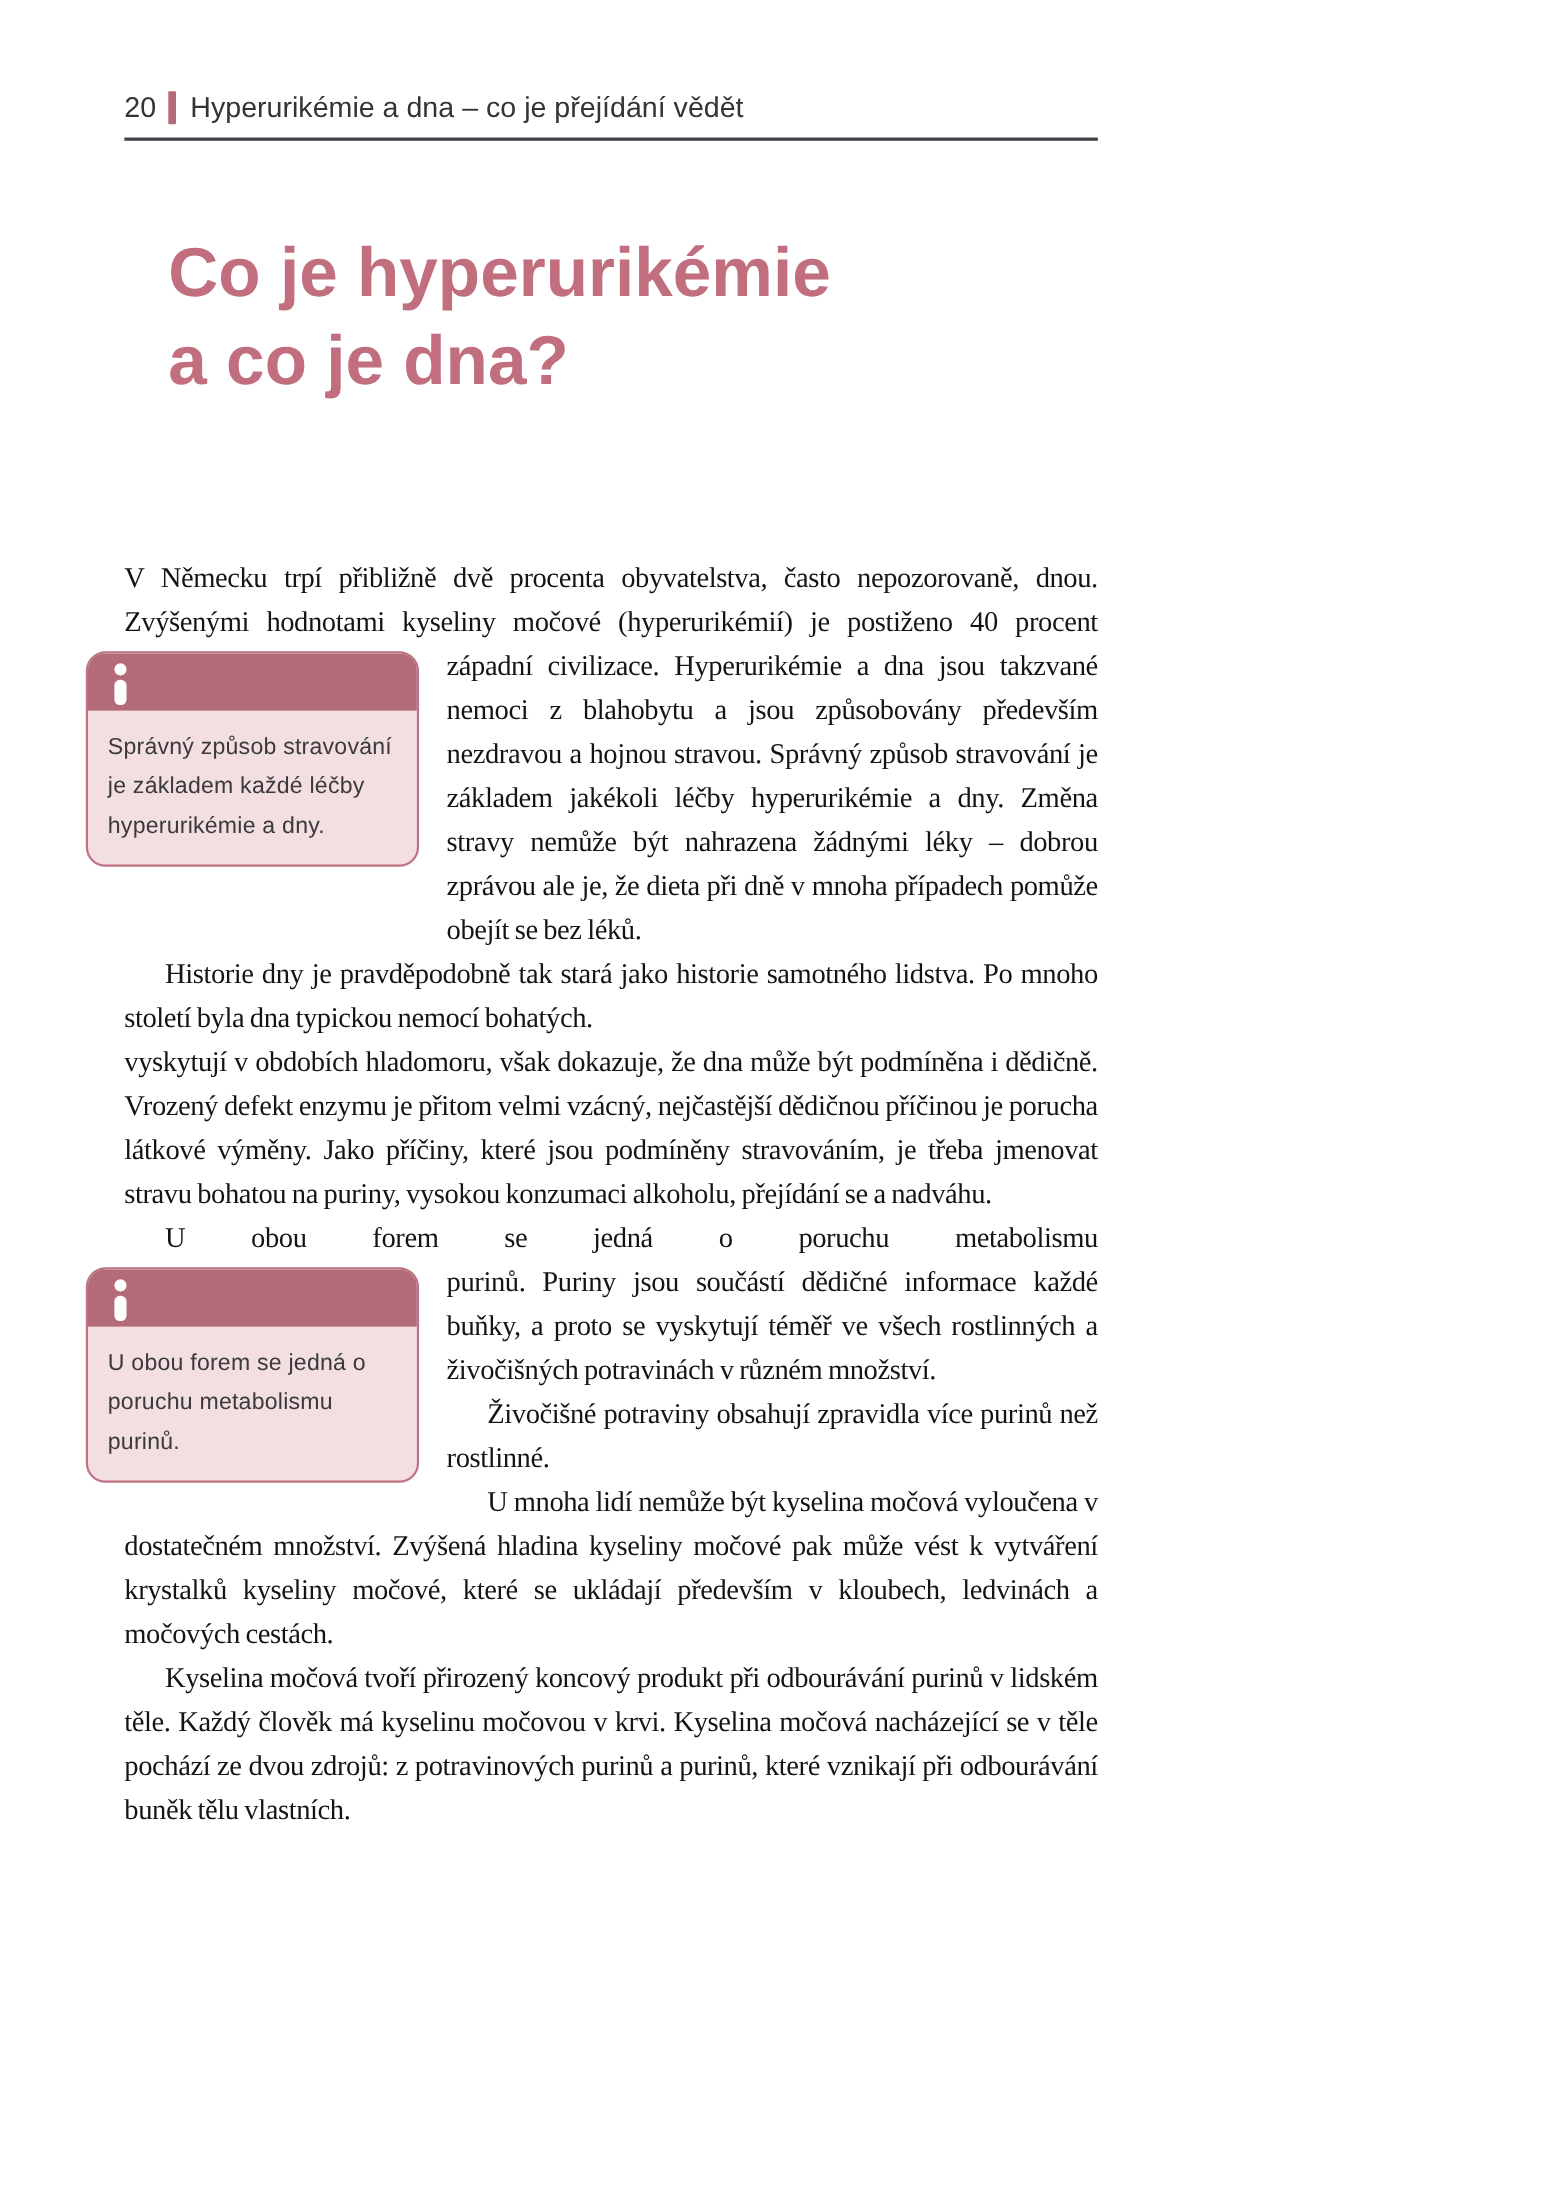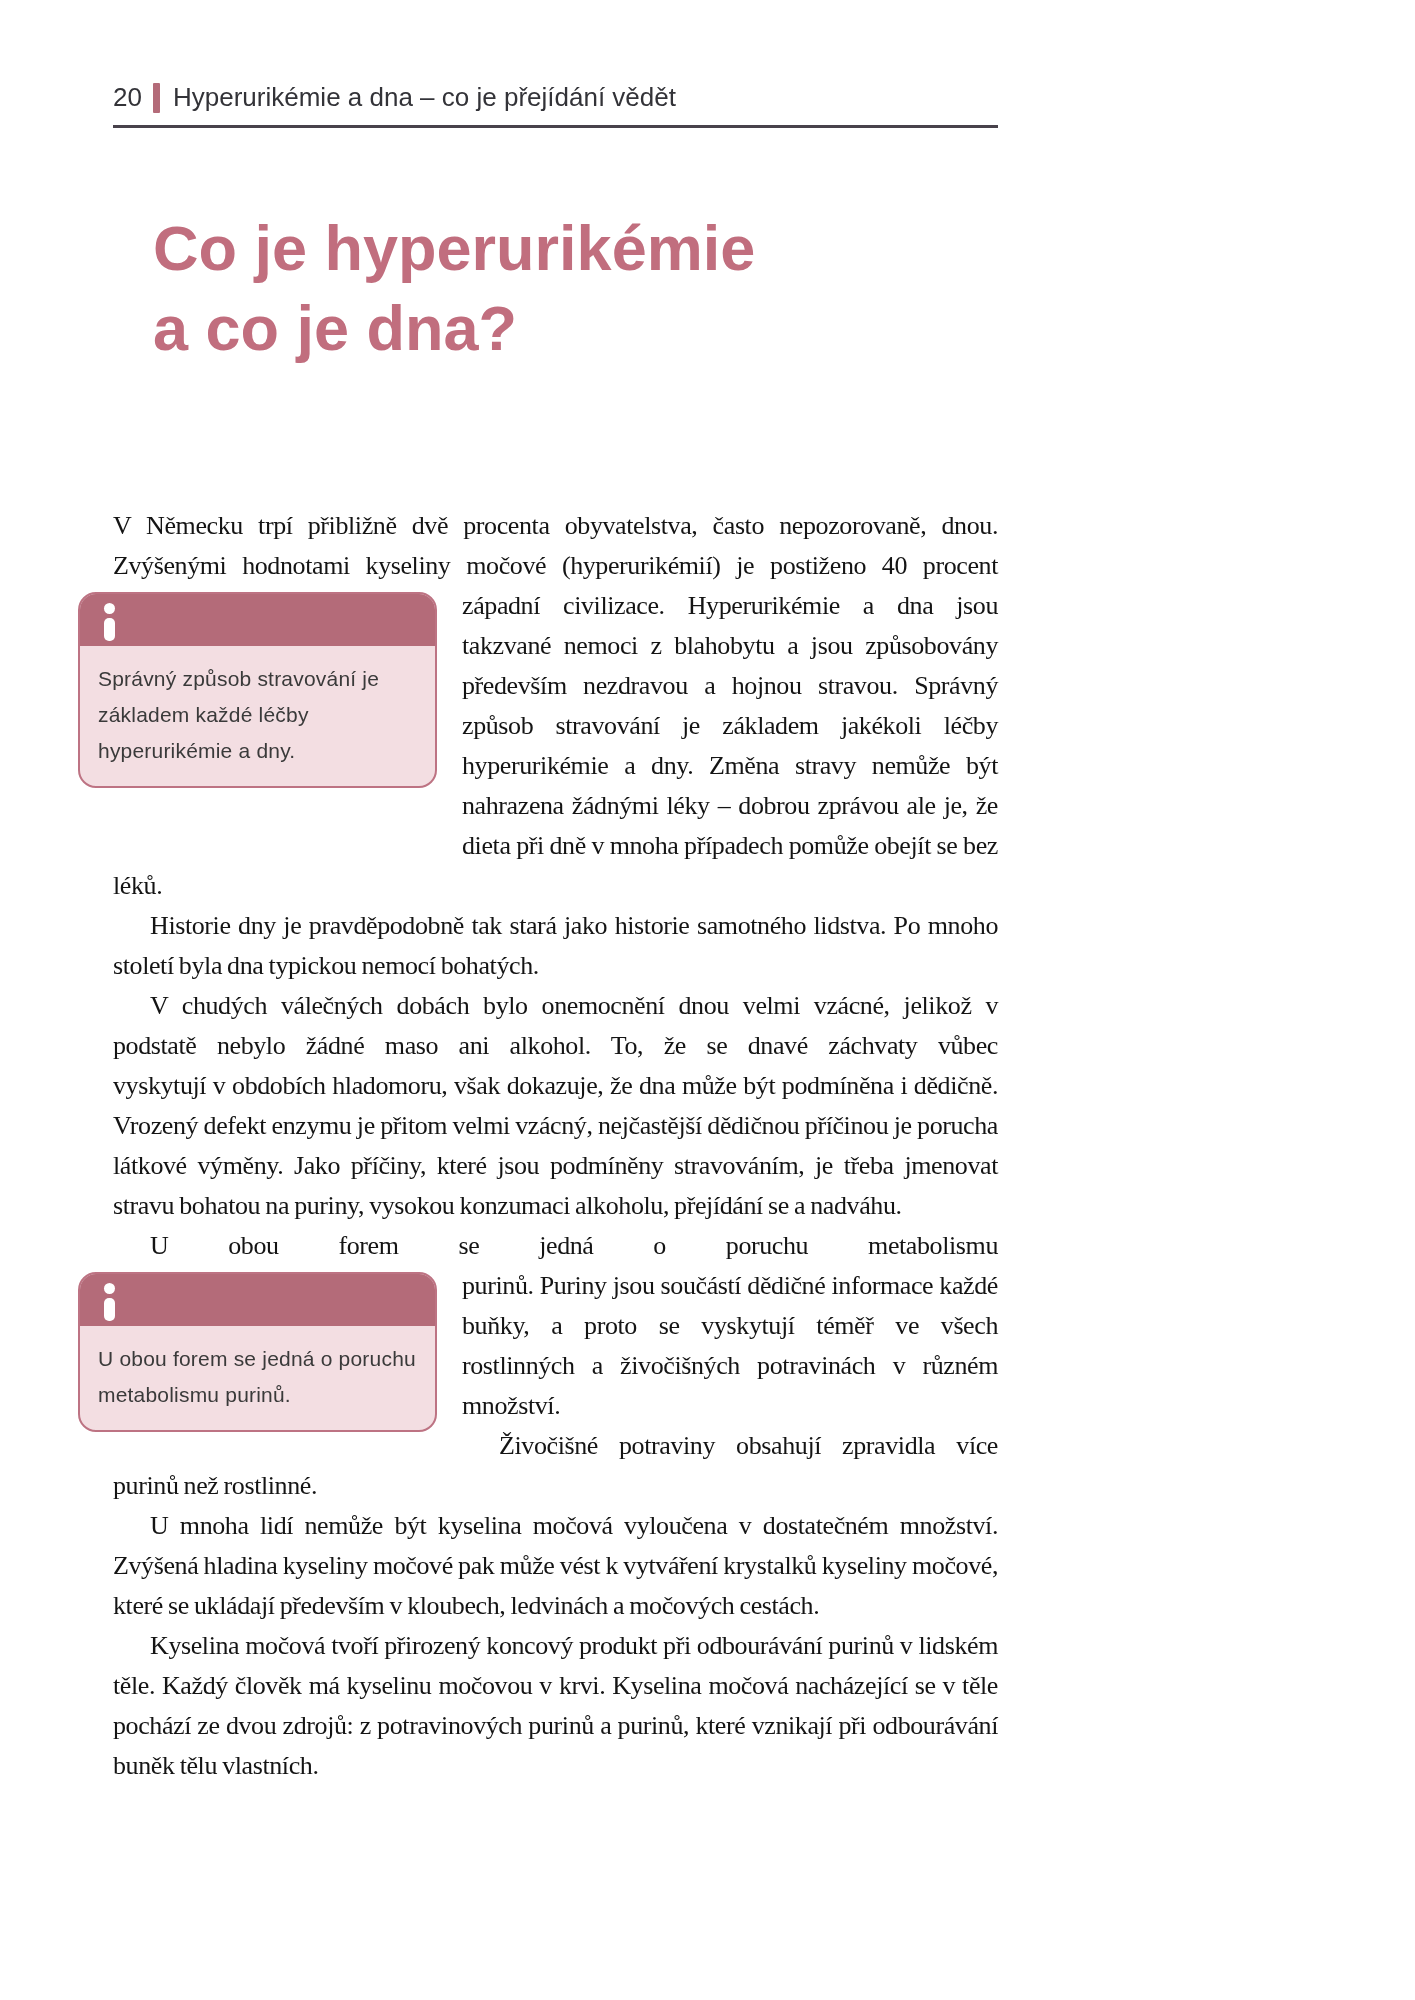--- a/index.html
+++ b/index.html
@@ -57,21 +57,21 @@
     letter-spacing:-0.4px;
     word-spacing:-1px;
   }
   .para{text-indent:37px;}
   .para.no-indent{text-indent:0;}
   .para.intro{text-align-last:justify;}
   .para.cont{text-indent:0;}
   
   .infobox{
     float:left;
-    width:359px;
+    width:303px;
     margin:6px 25px 42px -35px;
     box-sizing:border-box;
     border:2px solid var(--box-border,#bd7383);
     border-radius:18px;
     overflow:hidden;
     background:var(--box-body,#f3dee2);
     text-indent:0;
   }
   .infobox.short-margin{margin-bottom:30px;}
   .infobox-header{
@@ -134,23 +134,20 @@
           </div>
           <div class="infobox-body">Správný způsob stravování je základem každé léčby hyperurikémie a dny.</div>
         </aside>
         <span>západní civilizace. Hyperurikémie a dna jsou takzvané nemoci z blahobytu a jsou způsobovány především nezdravou a hojnou stravou. Správný způsob stravování je základem jakékoli léčby hyperurikémie a dny. Změna stravy nemůže být nahrazena žádnými léky – dobrou zprávou ale je, že dieta při dně v mnoha případech pomůže obejít se bez léků.</span>
       </div>
 
       <div class="para">
         <span>Historie dny je pravděpodobně tak stará jako historie samotného lidstva. Po mnoho století byla dna typickou nemocí bohatých.</span>
       </div>
 
-      <div class="para intro">
-        <span>V chudých válečných dobách bylo onemocnění dnou velmi vzácné, jelikož v podstatě nebylo žádné maso ani alkohol. To, že se dnavé záchvaty vůbec</span>
-      </div>
 
       <div class="para cont">
         <span>vyskytují v obdobích hladomoru, však dokazuje, že dna může být podmíněna i dědičně. Vrozený defekt enzymu je přitom velmi vzácný, nejčastější dědičnou příčinou je porucha látkové výměny. Jako příčiny, které jsou podmíněny stravováním, je třeba jmenovat stravu bohatou na puriny, vysokou konzumaci alkoholu, přejídání se a nadváhu.</span>
       </div>
 
       <div class="para intro">
         <span>U obou forem se jedná o poruchu metabolismu</span>
       </div>
 
       <div class="para cont">

